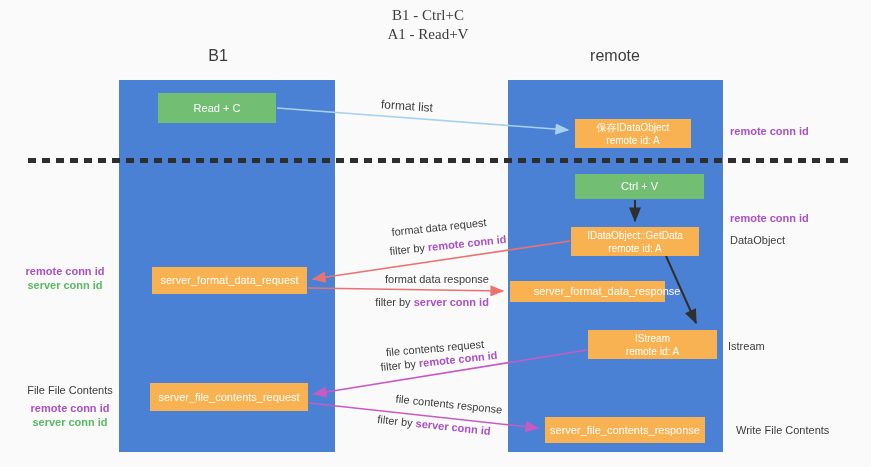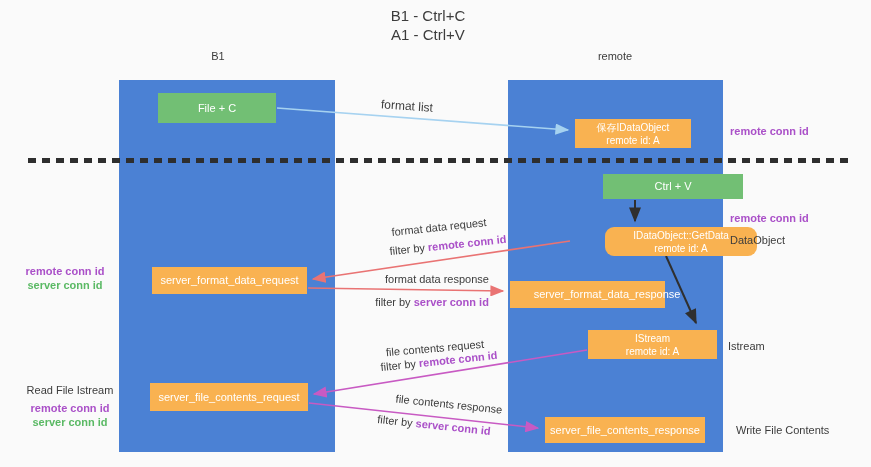--- a/index.html
+++ b/index.html
@@ -4,23 +4,23 @@
 <style>
   :root{
     --bg:#fafafa; --lane-blue:#4b81d4; --node-green:#72bf74; --node-orange:#f9b251;
     --arrow-blue:#a6d2f0; --arrow-red:#e97373; --arrow-magenta:#c85ac3; --arrow-black:#2f2f2f;
     --text-dark:#3c3c3c; --text-purple:#aa50c8; --text-green:#5ab964; --divider-dark:#2e2e2e;
   }
   *{box-sizing:border-box;margin:0;padding:0;}
   body{font-family:"Liberation Sans",sans-serif;background:var(--bg);}
   .canvas{position:relative;width:871px;height:467px;background:var(--bg);overflow:hidden;}
   .title{position:absolute;left:318px;top:6px;width:220px;text-align:center;
-         font-size:15px;line-height:19px;color:var(--text-dark);}
+         font-size:15px;line-height:19px;color:var(--text-dark);font-family:Liberation Serif, serif;}
   .lane-header{position:absolute;top:49px;width:120px;text-align:center;
-               font-size:11px;line-height:14px;color:var(--text-dark);}
+               font-size:16px;line-height:14px;color:var(--text-dark);}
   .lane{position:absolute;top:80px;height:372px;background:var(--lane-blue);z-index:1;}
   .divider{position:absolute;left:28px;top:158px;width:822px;height:5px;z-index:4;
            background:repeating-linear-gradient(90deg,var(--divider-dark) 0 8px,transparent 8px 14px);}
   svg.wires{position:absolute;left:0;top:0;z-index:2;pointer-events:none;}
   .wire-blue{stroke:var(--arrow-blue);stroke-width:1.6;}
   .wire-black{stroke:var(--arrow-black);stroke-width:2;}
   .wire-red{stroke:var(--arrow-red);stroke-width:1.6;}
   .wire-magenta{stroke:var(--arrow-magenta);stroke-width:1.6;}
   .fill-blue{fill:var(--arrow-blue);} .fill-black{fill:var(--arrow-black);}
   .fill-red{fill:var(--arrow-red);} .fill-magenta{fill:var(--arrow-magenta);}
@@ -37,21 +37,21 @@
        white-space:nowrap;z-index:3;transform-origin:center;}
   .ann.big{font-size:12px;}
 </style>
 </head>
 <body>
 
 <div class="canvas">
 
   <div class="title">
     <div>B1 - Ctrl+C</div>
-    <div>A1 - Ctrl+V</div>
+    <div>A1 - Read+V</div>
   </div>
 
   <div class="lane-header" style="left:158px;">
     <div>B1</div>
   </div>
   <div class="lane-header" style="left:555px;">
     <div>remote</div>
   </div>
 
   <div class="lane" style="left:119px;width:216px;"></div>
@@ -77,42 +77,42 @@
     <line class="wire-blue" x1="277" y1="108" x2="568" y2="130" marker-end="url(#ah-blue)"></line>
     <line class="wire-black" x1="635" y1="200" x2="635" y2="221" marker-end="url(#ah-black)"></line>
     <line class="wire-black" x1="666" y1="256" x2="696" y2="323" marker-end="url(#ah-black)"></line>
     <line class="wire-red" x1="570" y1="241" x2="313" y2="279" marker-end="url(#ah-red)"></line>
     <line class="wire-red" x1="308" y1="288" x2="503" y2="291" marker-end="url(#ah-red)"></line>
     <line class="wire-magenta" x1="587" y1="350" x2="314" y2="394" marker-end="url(#ah-magenta)"></line>
     <line class="wire-magenta" x1="309" y1="403" x2="538" y2="428" marker-end="url(#ah-magenta)"></line>
   </svg>
 
   <div class="box green" style="left:158px;top:93px;width:118px;height:30px;">
-    <span>File + C</span>
+    <span>Read + C</span>
   </div>
 
   <div class="box orange" style="left:575px;top:119px;width:116px;height:29px;">
     <span class="l2">保存IDataObject</span>
     <span class="l2">remote id: A</span>
   </div>
 
-  <div class="box green" style="left:575px;top:174px;width:140px;height:25px;margin-left:28px;">
+  <div class="box green" style="left:575px;top:174px;width:129px;height:25px;">
     <span>Ctrl + V</span>
   </div>
 
-  <div class="box orange" style="left:605px;top:227px;width:152px;height:29px;border-radius:9px;">
+  <div class="box orange" style="left:571px;top:227px;width:128px;height:29px;">
     <span class="l2">IDataObject::GetData</span>
     <span class="l2">remote id: A</span>
   </div>
 
   <div class="box orange" style="left:152px;top:267px;width:155px;height:27px;">
     <span>server_format_data_request</span>
   </div>
 
-  <div class="box orange" style="left:510px;top:281px;width:155px;height:27px;padding-left:39px;">
+  <div class="box orange" style="left:510px;top:281px;width:155px;height:21px;padding-left:39px;">
     <span>server_format_data_response</span>
   </div>
 
   <div class="box orange" style="left:588px;top:330px;width:129px;height:29px;">
     <span class="l2">IStream</span>
     <span class="l2">remote id: A</span>
   </div>
 
   <div class="box orange" style="left:545px;top:417px;width:160px;height:26px;">
     <span>server_file_contents_response</span>
@@ -126,21 +126,21 @@
   <div class="side purple" style="left:730px;top:211px;">remote conn id</div>
   <div class="side" style="left:730px;top:233px;">DataObject</div>
   <div class="side" style="left:728px;top:339px;">Istream</div>
   <div class="side" style="left:736px;top:423px;">Write File Contents</div>
 
   <div class="side stack" style="left:15px;top:264px;width:100px;">
     <div class="purple">remote conn id</div>
     <div class="greentxt">server conn id</div>
   </div>
   <div class="side stack" style="left:20px;top:383px;width:100px;">
-    <div>Read File Istream</div>
+    <div>File File Contents</div>
     <div class="purple" style="margin-top:4px;">remote conn id</div>
     <div class="greentxt">server conn id</div>
   </div>
 
   <div class="ann big" style="left:357px;top:99px;width:100px;transform:rotate(4deg);">format list</div>
 
   <div class="ann" style="left:379px;top:221px;width:120px;transform:rotate(-6deg);">format data request</div>
   <div class="ann" style="left:378px;top:239px;width:140px;transform:rotate(-6deg);">
     <span>filter by </span><span class="purple">remote conn id</span>
   </div>

